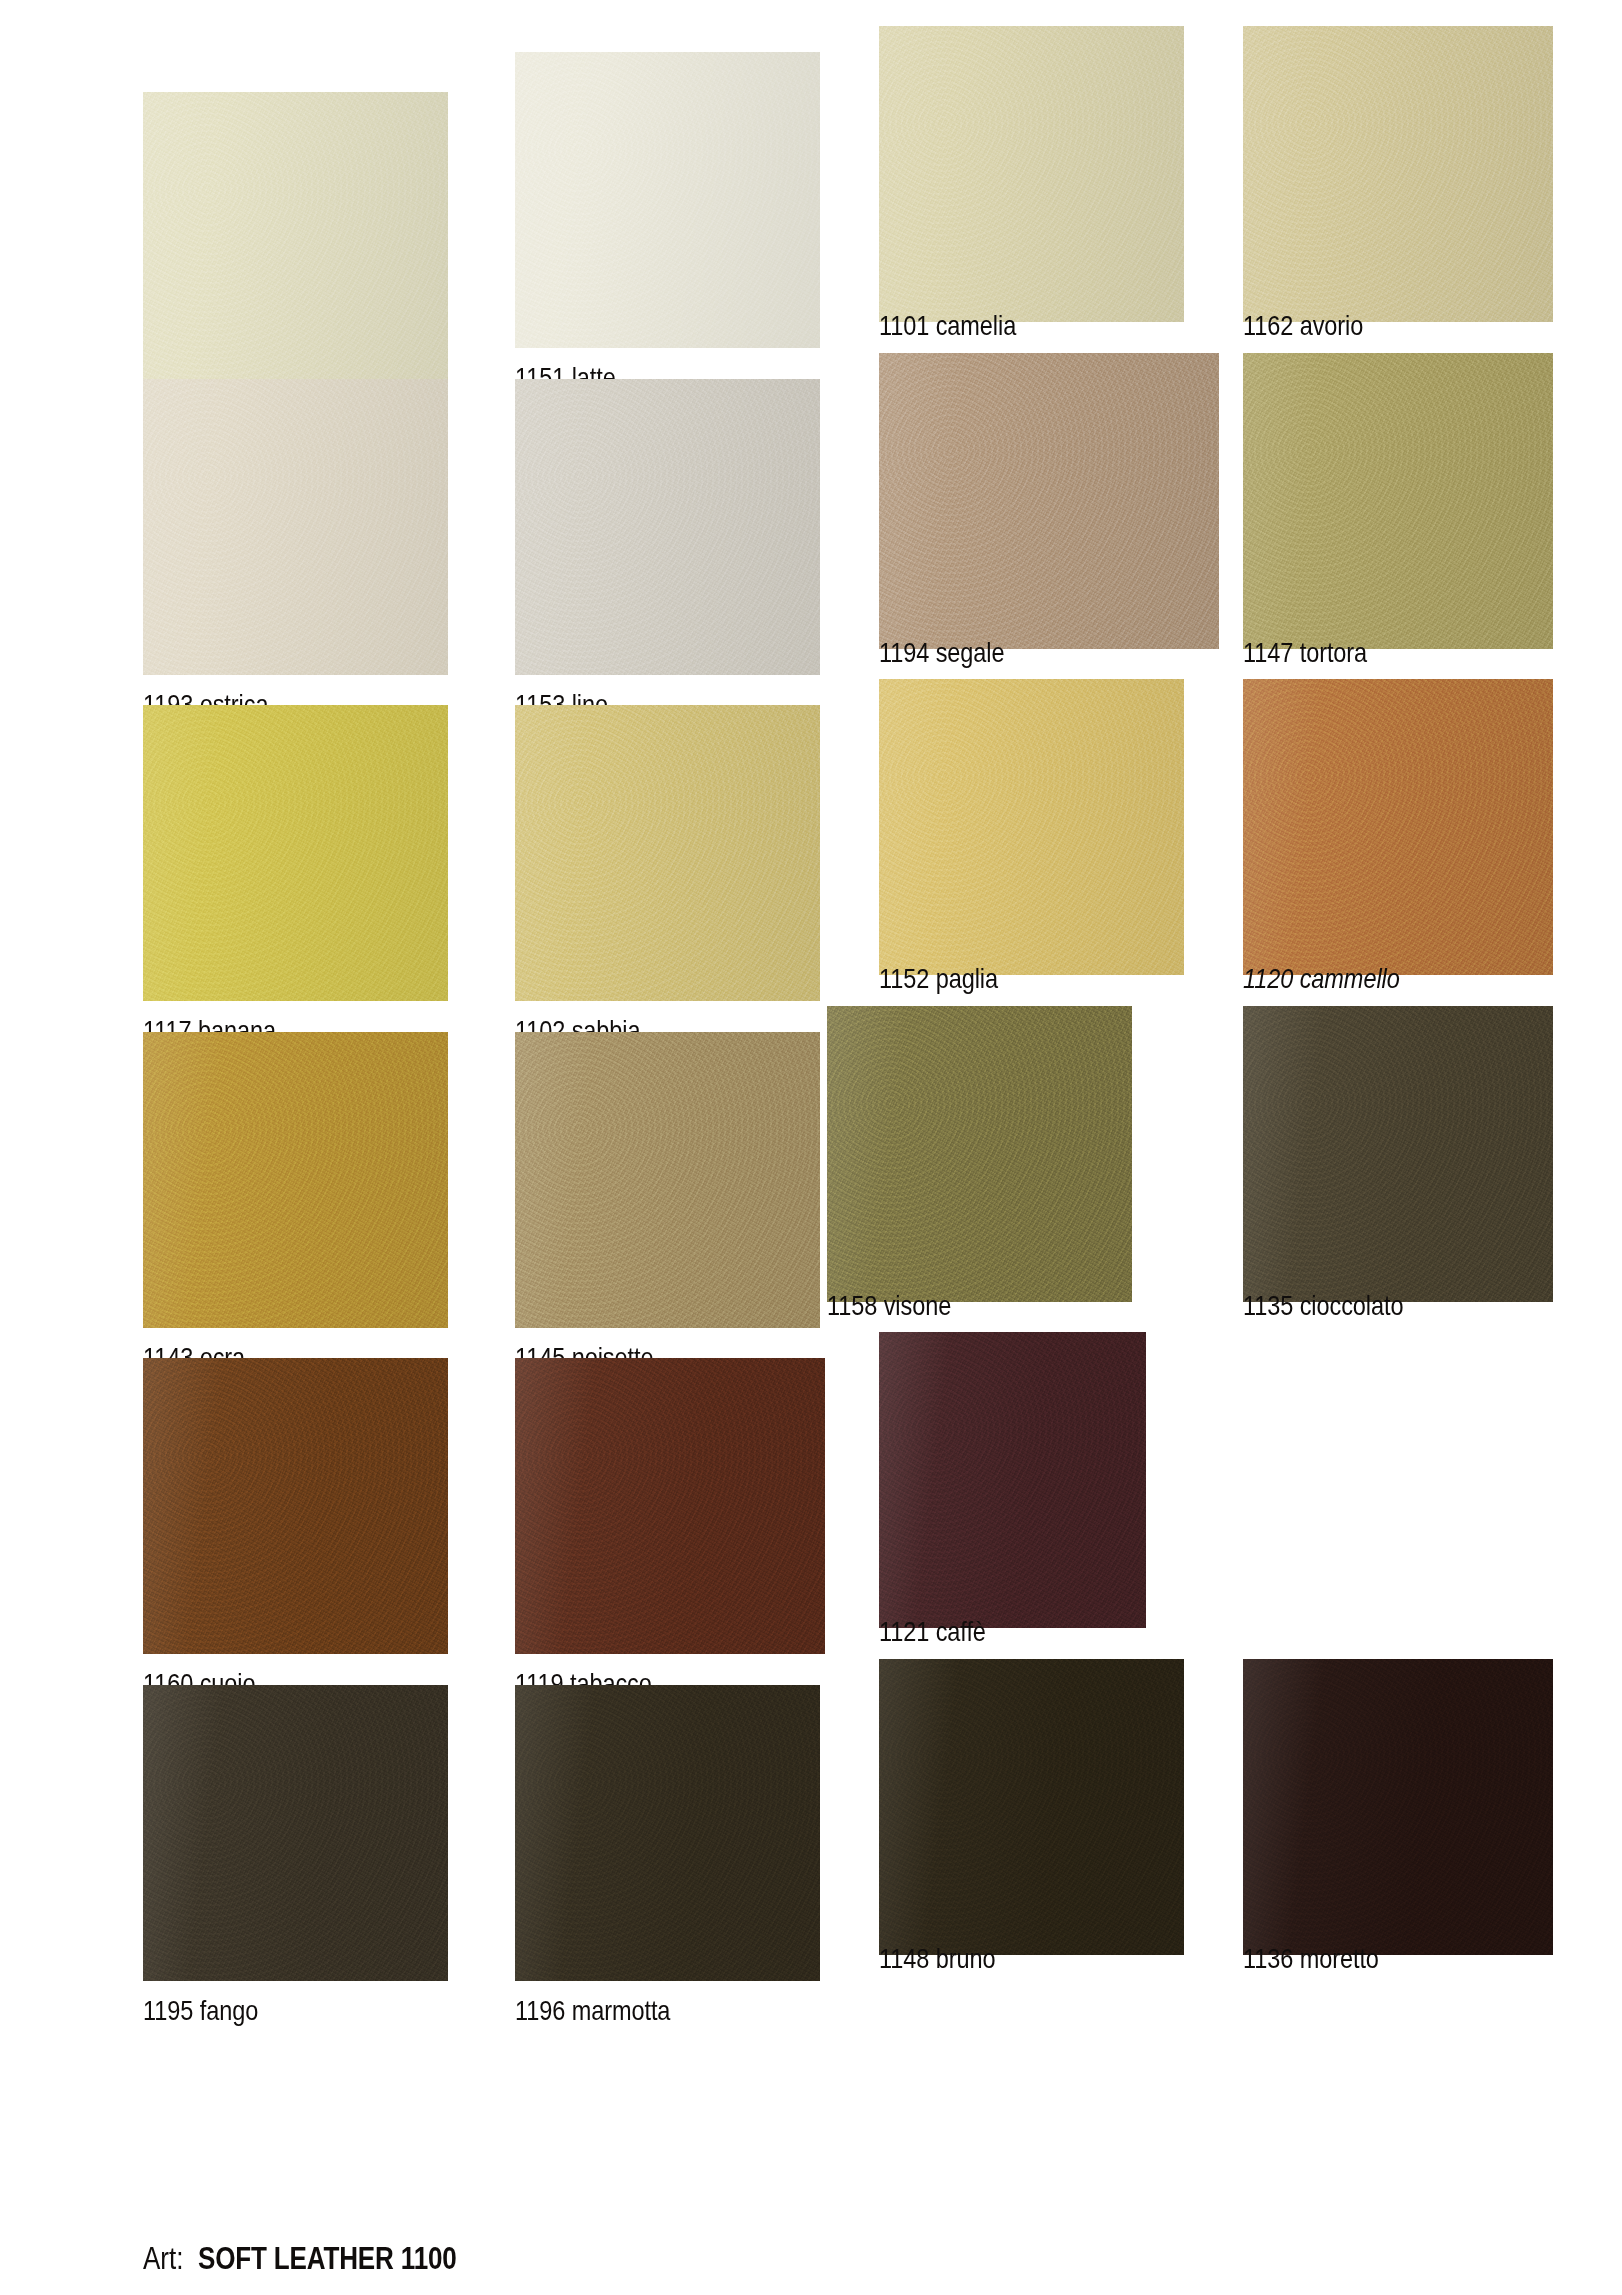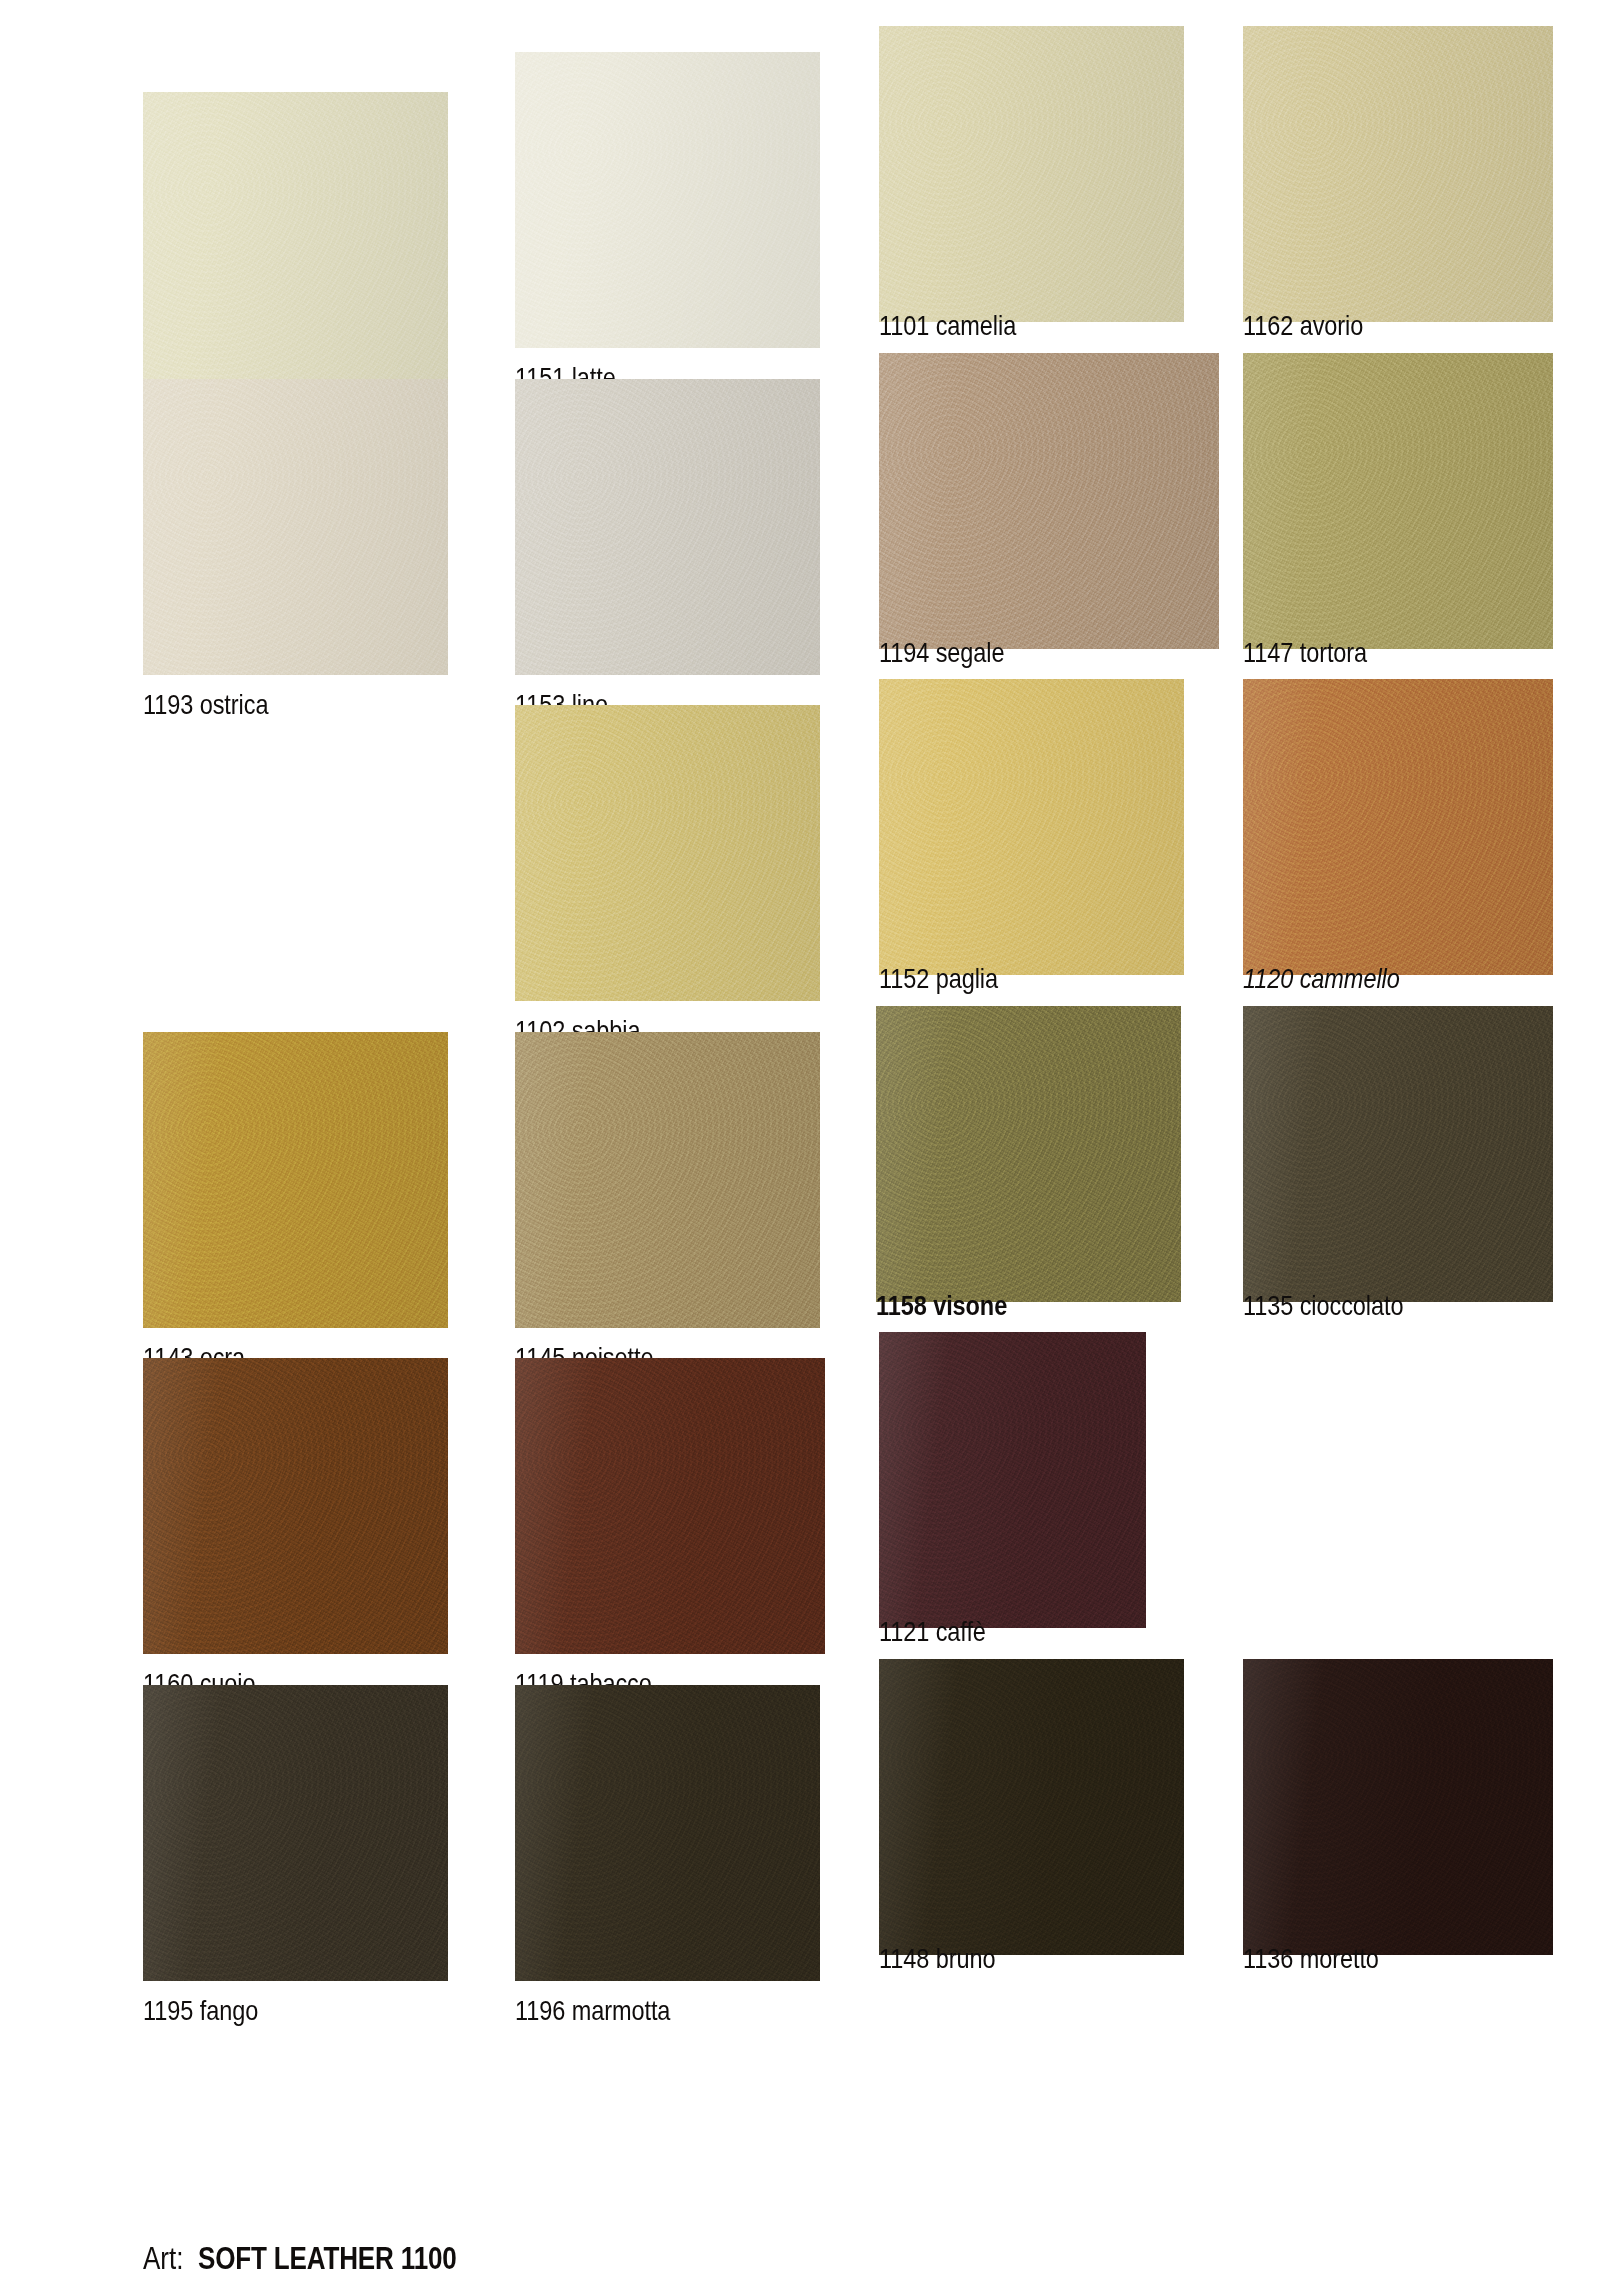--- a/index.html
+++ b/index.html
@@ -160,20 +160,27 @@
       </div>
       <div class="swatch-label" style="top: 284px;">1194 segale</div>
     </div>
     <div class="swatch-cell" style="left: 1243px; top: 353px; width: 310px; height: 354px;">
       <div class="swatch-chip" style="height: 296px; background-color: rgb(174, 164, 103);">
         <div class="grain"></div>
         <div class="sheen"></div>
       </div>
       <div class="swatch-label" style="top: 284px;">1147 tortora</div>
     </div>
+    <div class="swatch-cell" style="left: 143px; top: 705px; width: 305px; height: 354px;">
+      <div class="swatch-chip" style="height: 296px; background-color: rgb(211, 198, 83);">
+        <div class="grain"></div>
+        <div class="sheen"></div>
+      </div>
+      <div class="swatch-label" style="top: 310px;">1117 banana</div>
+    </div>
     <div class="swatch-cell" style="left: 515px; top: 705px; width: 305px; height: 354px;">
       <div class="swatch-chip" style="height: 296px; background-color: rgb(213, 197, 127);">
         <div class="grain"></div>
         <div class="sheen"></div>
       </div>
       <div class="swatch-label" style="top: 310px;">1102 sabbia</div>
     </div>
     <div class="swatch-cell" style="left: 879px; top: 679px; width: 305px; height: 354px;">
       <div class="swatch-chip" style="height: 296px; background-color: rgb(220, 196, 115);">
         <div class="grain"></div>
@@ -195,21 +202,21 @@
       </div>
       <div class="swatch-label" style="top: 310px;">1143 ocra</div>
     </div>
     <div class="swatch-cell" style="left: 515px; top: 1032px; width: 305px; height: 354px;">
       <div class="swatch-chip" style="height: 296px; background-color: rgb(168, 148, 103);">
         <div class="grain"></div>
         <div class="sheen"></div>
       </div>
       <div class="swatch-label" style="top: 310px;">1145 noisette</div>
     </div>
-    <div class="swatch-cell" style="left: 876px; top: 1006px; width: 305px; height: 354px; font-weight: bold;">
+    <div class="swatch-cell" style="left: 827px; top: 1006px; width: 305px; height: 354px;">
       <div class="swatch-chip" style="height: 296px; background-color: rgb(127, 120, 68);">
         <div class="grain"></div>
         <div class="sheen"></div>
       </div>
       <div class="swatch-label" style="top: 284px;">1158 visone</div>
     </div>
     <div class="swatch-cell" style="left: 1243px; top: 1006px; width: 310px; height: 354px;">
       <div class="swatch-chip" style="height: 296px; background-color: rgb(75, 67, 48);">
         <div class="grain"></div>
         <div class="sheen"></div>

